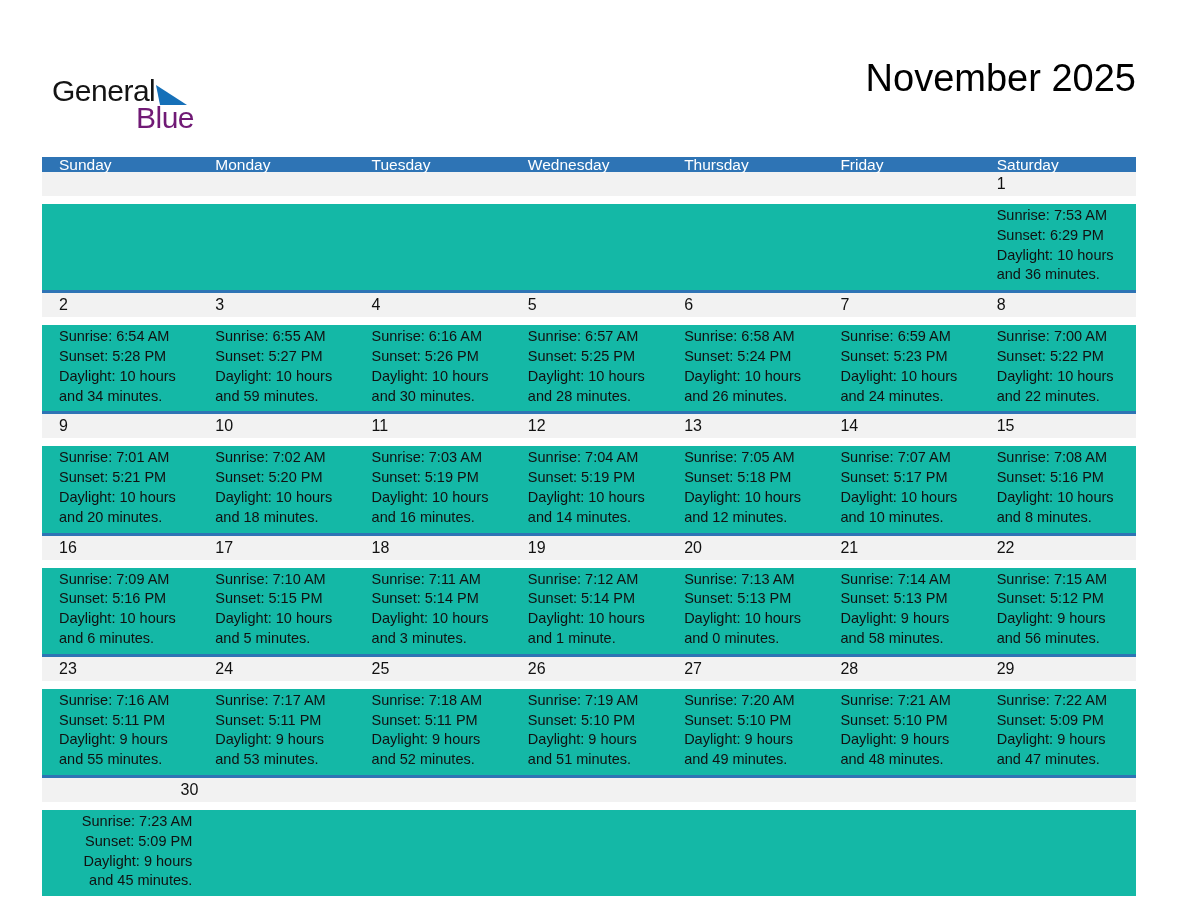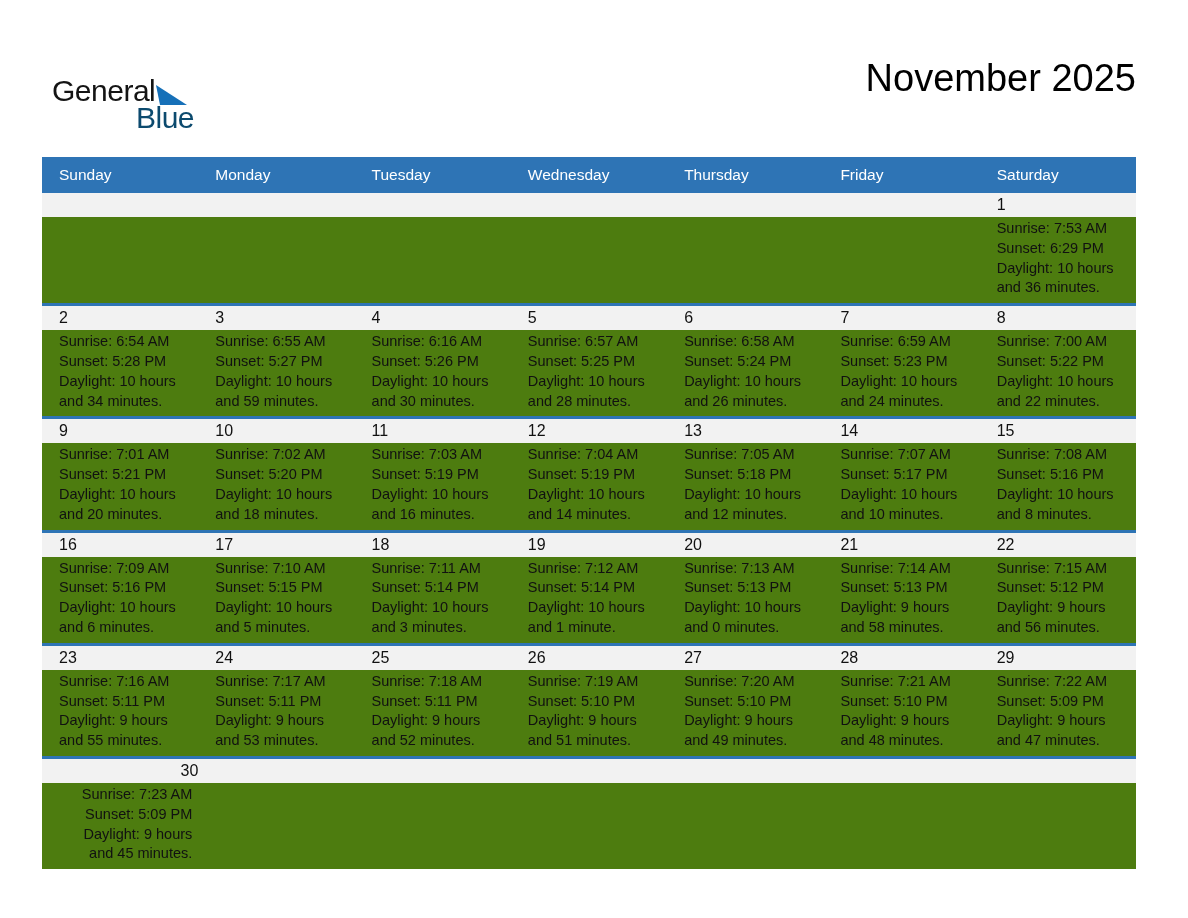--- a/index.html
+++ b/index.html
@@ -14,53 +14,53 @@
   .page { position: absolute; inset: 0; border-radius: 13px; }
 
   
   .logo { position: absolute; left: 52px; top: 74px; }
   .logo-line1 { display: flex; align-items: flex-end; }
   .logo-general {
     font-size: 30px; color: #141414; letter-spacing: -0.5px; font-weight: 400;
   }
   .logo-triangle { margin-left: 1px; margin-bottom: 3px; display: block; }
   .logo-blue {
-    font-size: 30px; letter-spacing: -0.5px; color: #0c4a6e;
+    font-size: 30px; letter-spacing: -0.5px; color: #701a75;
     margin-left: 84px; margin-top: -7px; font-weight: 400; text-align: right;
   }
 
   
   .titles {
     position: absolute; right: 52px; top: 58px;
     display: flex; flex-direction: column; align-items: flex-end; text-align: right;
   }
   .month-title { font-size: 38px; font-weight: 400; color: #000000; line-height: 1.1; }
   .location { font-size: 24px; font-weight: 400; color: #000000; margin-top: 10px; }
 
   
   .calendar { position: absolute; left: 42px; top: 157px; width: 1094px; }
 
   .weekday-row {
-    display: flex; background: #2e74b5; height: 36px; align-items: center;
+    display: flex; background: #2e74b5; height: 15px; align-items: center;
   }
   .weekday-cell {
     flex: 1 1 0; color: #ffffff; font-size: 15.5px; padding-left: 17px;
     white-space: nowrap; overflow: hidden;
   }
 
   .week { border-bottom: 3px solid #2e74b5; }
   .week.last { border-bottom: none; text-align: right; }
 
   .date-band { display: flex; background: #f2f2f2; height: 24px; }
   .date-cell {
     flex: 1 1 0; font-size: 16px; line-height: 24px; padding-left: 17px;
     color: #111111;
   }
 
-  .details-row { display: flex; background: #4d7c0f; }
+  .details-row { display: flex; background: #14b8a6; margin-top: 8px; }
   .detail-cell {
     flex: 1 1 0; padding: 2px 6px 5px 17px; min-height: 83px;
   }
   .detail-line {
     font-size: 14.5px; line-height: 19.8px; color: #111111; white-space: nowrap;
   }
 </style>
 </head>
 <body>
 

